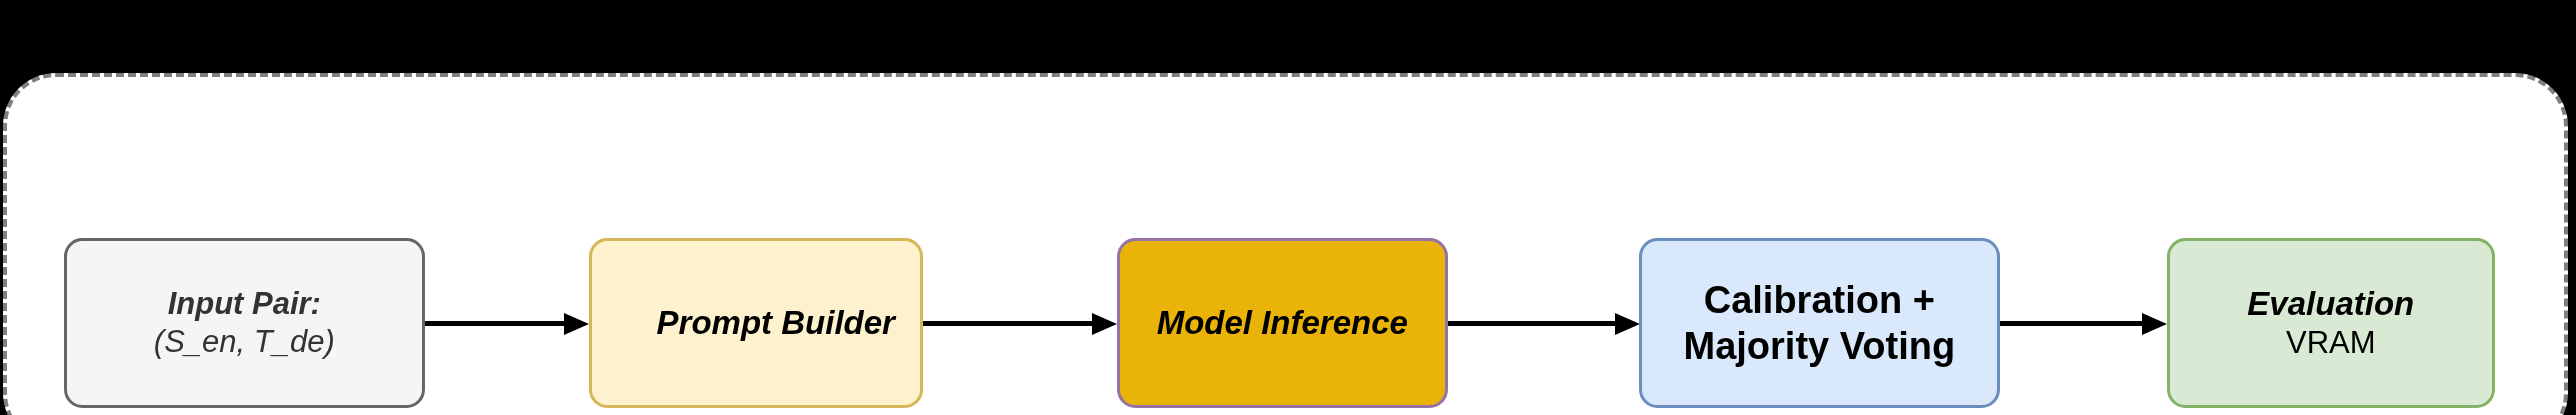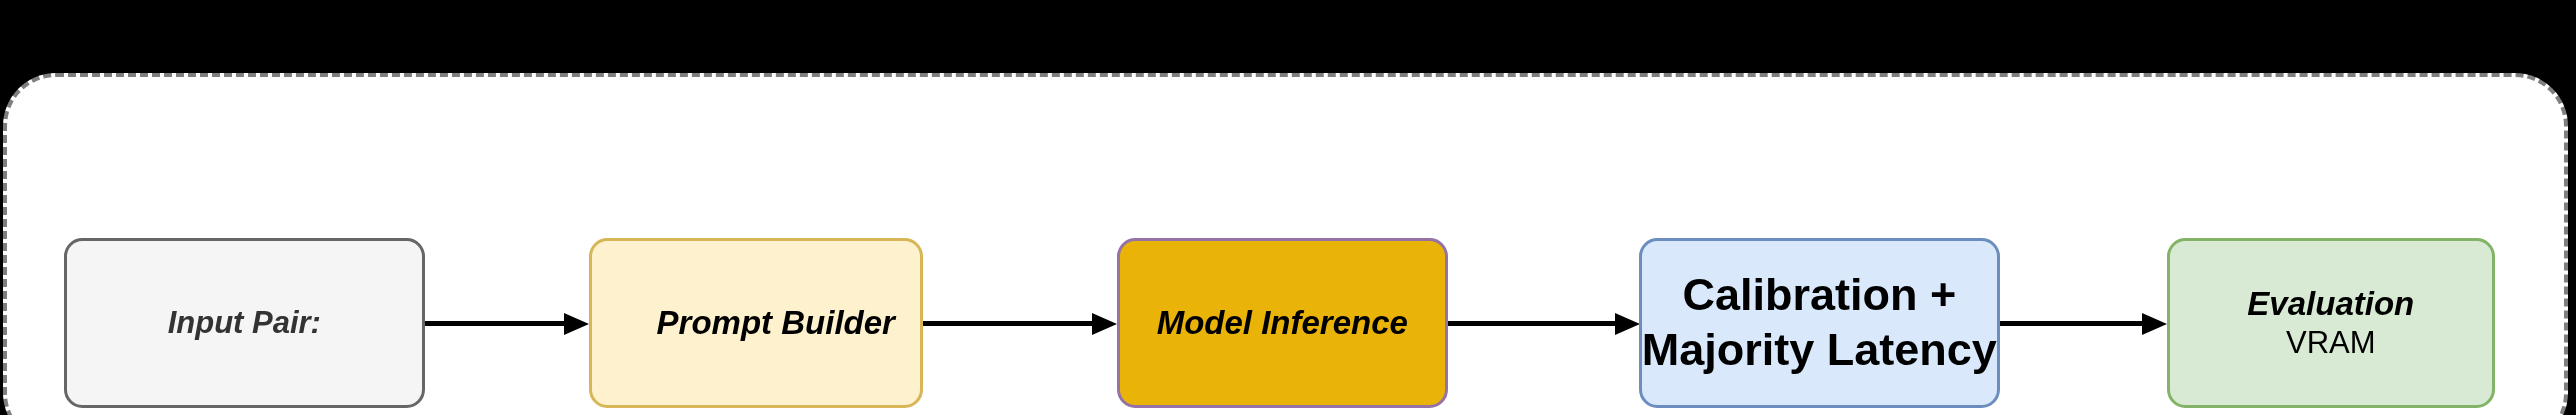--- a/index.html
+++ b/index.html
@@ -66,21 +66,21 @@
   
   #node-input-pair        { left: 57px;   width: 361px; }
   #node-prompt-builder    { left: 582px;  width: 334px; padding-left: 40px; }
   #node-model-inference   { left: 1110px; width: 331px; }
   #node-calibration       { left: 1632px; width: 361px; }
   #node-evaluation        { left: 2160px; width: 328px; }
 
   #node-input-pair      .line { font-size: 31px; color: #333333; }
   #node-prompt-builder  .line { font-size: 33px; }
   #node-model-inference .line { font-size: 33px; }
-  #node-calibration     .line { font-size: 45px; }
+  #node-calibration     .line { font-size: 38px; }
   #node-evaluation      .line { font-size: 31px; text-align: center; }
   #node-evaluation .line.l0   { font-size: 33px; }
 
   
   .connector {
     position: absolute;
     top: 236px;
     height: 22px;
   }
   .connector .shaft {
@@ -112,20 +112,21 @@
 </style>
 </head>
 <body>
 
 <div id="canvas">
 
   <div id="pipeline-container" style="border-color: rgb(127, 127, 127); border-style: dashed; background: rgb(255, 255, 255); margin-top: 40px;">
 
     <div class="node" id="node-input-pair" style="background: rgb(245, 245, 245); border-color: rgb(102, 102, 102); color: rgb(51, 51, 51);">
       <span class="line l0 t-bold-italic">Input Pair:</span>
+      <span class="line l1 t-italic">(S_en, T_de)</span>
     </div>
 
     <div class="connector" id="arrow-1">
       <div class="shaft" style="background: rgb(0, 0, 0);"></div>
       <div class="head" style="border-left-color: rgb(0, 0, 0);"></div>
     </div>
 
     <div class="node" id="node-prompt-builder" style="background: rgb(253, 242, 205); border-color: rgb(214, 182, 86); color: rgb(0, 0, 0);">
       <span class="line l0 t-bold-italic">Prompt Builder</span>
     </div>
@@ -139,21 +140,21 @@
       <span class="line l0 t-bold-italic">Model Inference</span>
     </div>
 
     <div class="connector" id="arrow-3">
       <div class="shaft" style="background: rgb(0, 0, 0);"></div>
       <div class="head" style="border-left-color: rgb(0, 0, 0);"></div>
     </div>
 
     <div class="node" id="node-calibration" style="background: rgb(217, 232, 251); border-color: rgb(108, 142, 191); color: rgb(0, 0, 0);">
       <span class="line l0 t-bold">Calibration +</span>
-      <span class="line l1 t-bold">Majority Latency</span>
+      <span class="line l1 t-bold">Majority Voting</span>
     </div>
 
     <div class="connector" id="arrow-4">
       <div class="shaft" style="background: rgb(0, 0, 0);"></div>
       <div class="head" style="border-left-color: rgb(0, 0, 0);"></div>
     </div>
 
     <div class="node" id="node-evaluation" style="background: rgb(216, 234, 211); border-color: rgb(130, 179, 102); color: rgb(0, 0, 0);">
       <span class="line l0 t-bold-italic">Evaluation</span>
       <span class="line l2 t-regular">VRAM</span>

